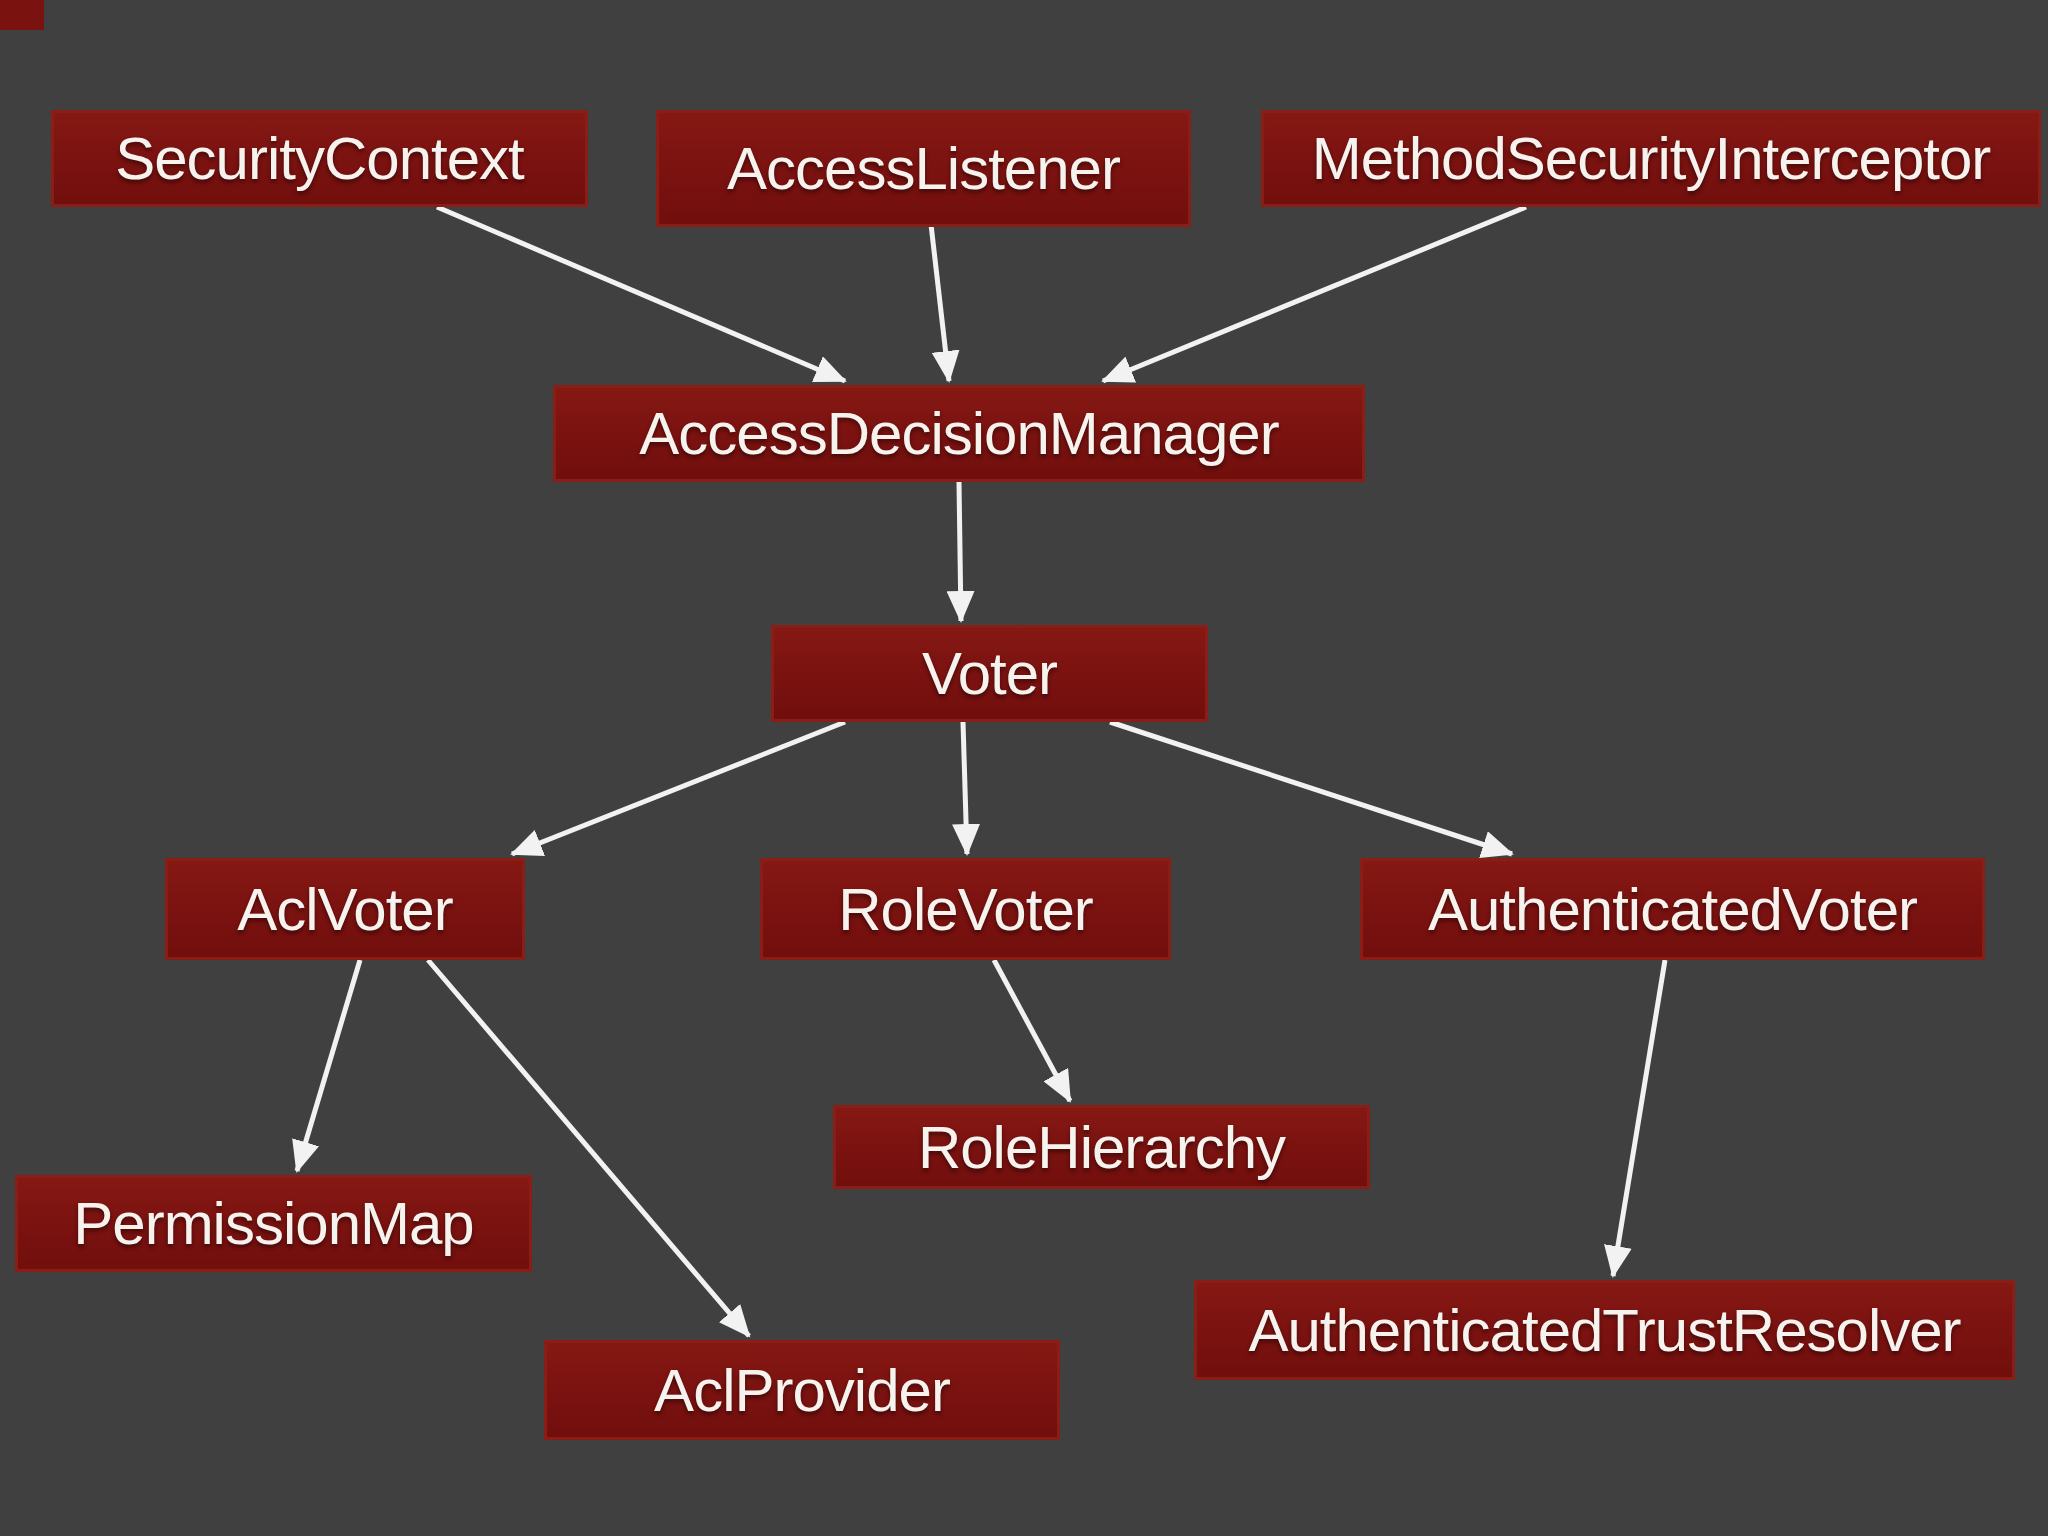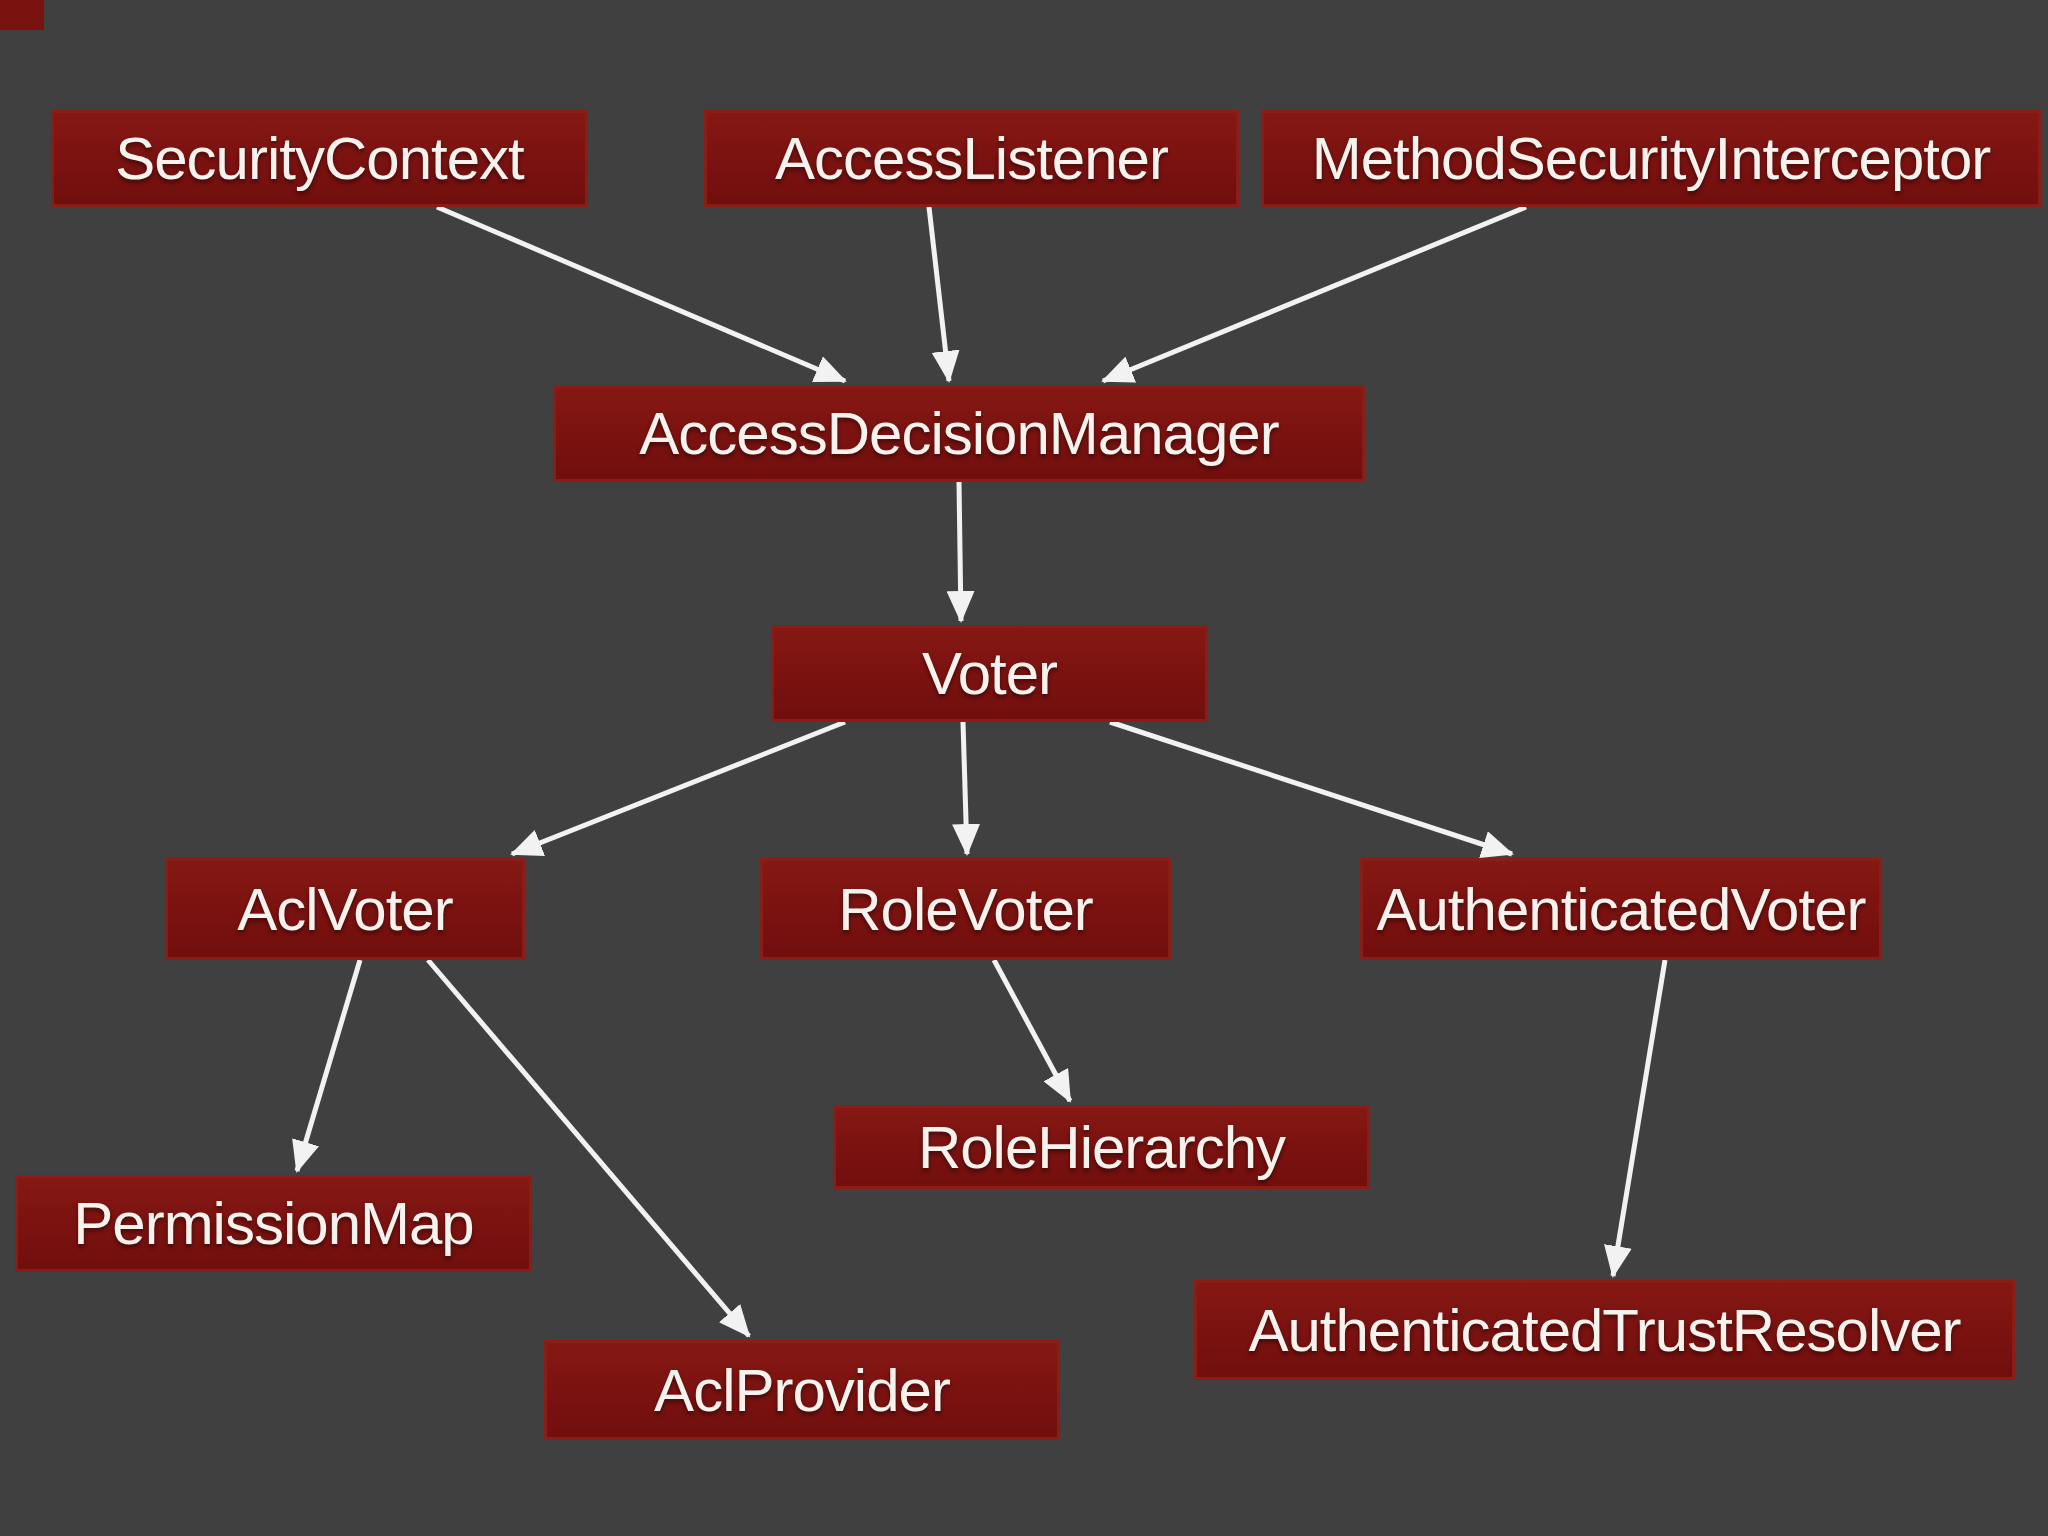--- a/index.html
+++ b/index.html
@@ -25,27 +25,27 @@
     text-shadow:0 3px 4px rgba(0,0,0,0.45);
   }
   #edges{position:absolute;left:0;top:0;width:2048px;height:1536px;}
   #edges line{stroke:#f2f2f2;stroke-width:5;}
   #corner-artifact{
     position:absolute;left:0;top:0;width:44px;height:30px;
     background:#7a1310;
   }
   
   #n-sc   {left:51px;  top:110px;  width:537px; height:97px;}
-  #n-al   {left:656px; top:110px;  width:535px; height:97px;margin-left:48px;}
+  #n-al   {left:656px; top:110px;  width:535px; height:117px;}
   #n-msi  {left:1261px;top:110px;  width:780px; height:97px;}
   #n-adm  {left:553px; top:385px;  width:812px; height:97px;}
   #n-voter{left:771px; top:625px;  width:437px; height:97px;}
   #n-aclv {left:165px; top:858px;  width:360px; height:102px;}
   #n-rolev{left:760px; top:858px;  width:411px; height:102px;}
-  #n-authv{left:1360px;top:858px;  width:522px; height:102px;}
+  #n-authv{left:1360px;top:858px;  width:625px; height:102px;}
   #n-roleh{left:833px; top:1105px; width:537px; height:84px;}
   #n-pmap {left:15px;  top:1175px; width:517px; height:97px;}
   #n-aclp {left:544px; top:1340px; width:516px; height:100px;}
   #n-atr  {left:1194px;top:1280px; width:821px; height:100px;}
 </style>
 </head>
 <body>
 
 <div id="stage">
 

